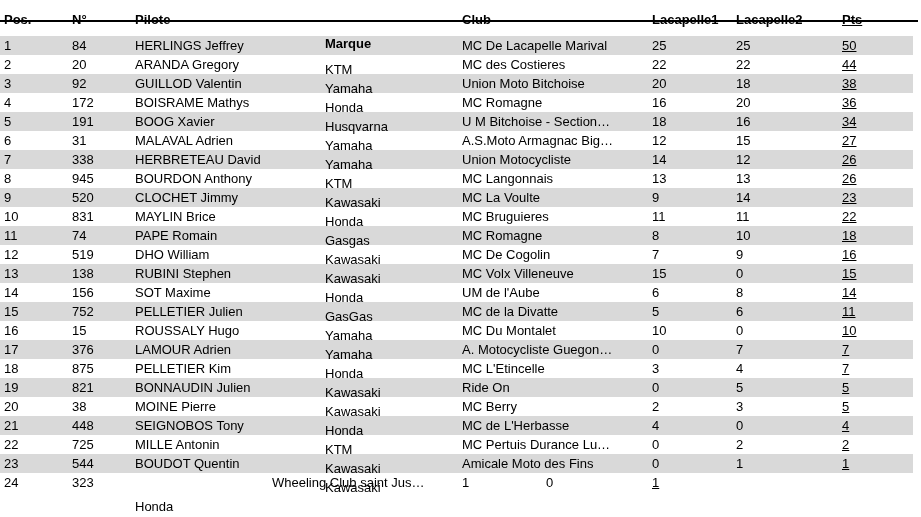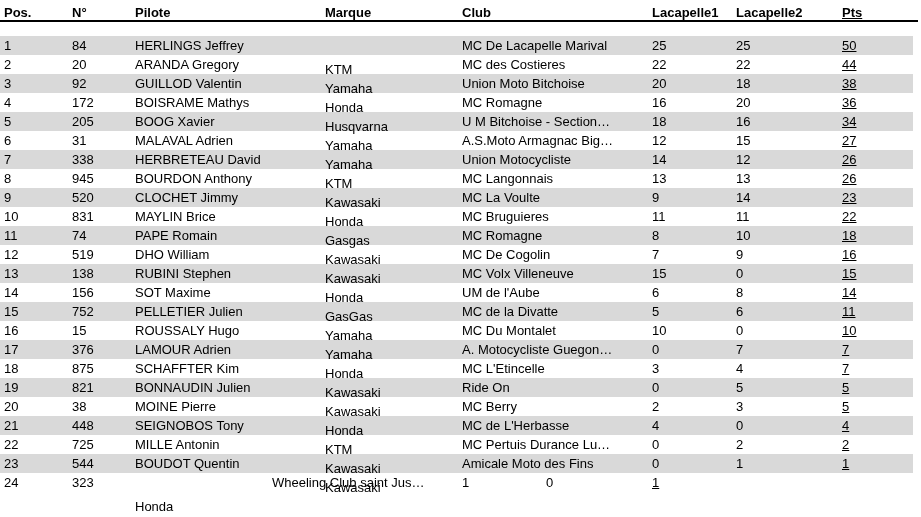--- a/index.html
+++ b/index.html
@@ -19,21 +19,21 @@
   }
   .header-row {
     display: flex;
     width: 918px;
     height: 22px;
     box-sizing: border-box;
     padding-top: 18px;
     border-bottom: 2px solid var(--rule-color, #000000);
     font-weight: bold;
     font-size: 13px;
-    align-items: flex-end;
+    align-items: center;
   }
   .header-spacer {
     height: 14px;
   }
   .row {
     display: flex;
     width: 913px;
     height: 19px;
     align-items: center;
     font-size: 13px;
@@ -107,21 +107,21 @@
         <div class="cell col-num">172</div>
         <div class="cell col-pilote">BOISRAME Mathys</div>
         <div class="cell col-marque">Husqvarna</div>
         <div class="cell col-club">MC Romagne</div>
         <div class="cell col-lacapelle1">16</div>
         <div class="cell col-lacapelle2">20</div>
         <div class="cell col-pts">36</div>
       </div>
       <div class="row alt">
         <div class="cell col-pos">5</div>
-        <div class="cell col-num">205</div>
+        <div class="cell col-num">191</div>
         <div class="cell col-pilote">BOOG Xavier</div>
         <div class="cell col-marque">Yamaha</div>
         <div class="cell col-club">U M Bitchoise - Section…</div>
         <div class="cell col-lacapelle1">18</div>
         <div class="cell col-lacapelle2">16</div>
         <div class="cell col-pts">34</div>
       </div>
       <div class="row">
         <div class="cell col-pos">6</div>
         <div class="cell col-num">31</div>
@@ -238,21 +238,21 @@
         <div class="cell col-pilote">LAMOUR Adrien</div>
         <div class="cell col-marque">Honda</div>
         <div class="cell col-club">A. Motocycliste Guegon…</div>
         <div class="cell col-lacapelle1">0</div>
         <div class="cell col-lacapelle2">7</div>
         <div class="cell col-pts">7</div>
       </div>
       <div class="row">
         <div class="cell col-pos">18</div>
         <div class="cell col-num">875</div>
-        <div class="cell col-pilote">SCHAFFTER Kim</div>
+        <div class="cell col-pilote">PELLETIER Kim</div>
         <div class="cell col-marque">Kawasaki</div>
         <div class="cell col-club">MC L'Etincelle</div>
         <div class="cell col-lacapelle1">3</div>
         <div class="cell col-lacapelle2">4</div>
         <div class="cell col-pts">7</div>
       </div>
       <div class="row alt">
         <div class="cell col-pos">19</div>
         <div class="cell col-num">821</div>
         <div class="cell col-pilote">BONNAUDIN Julien</div>

